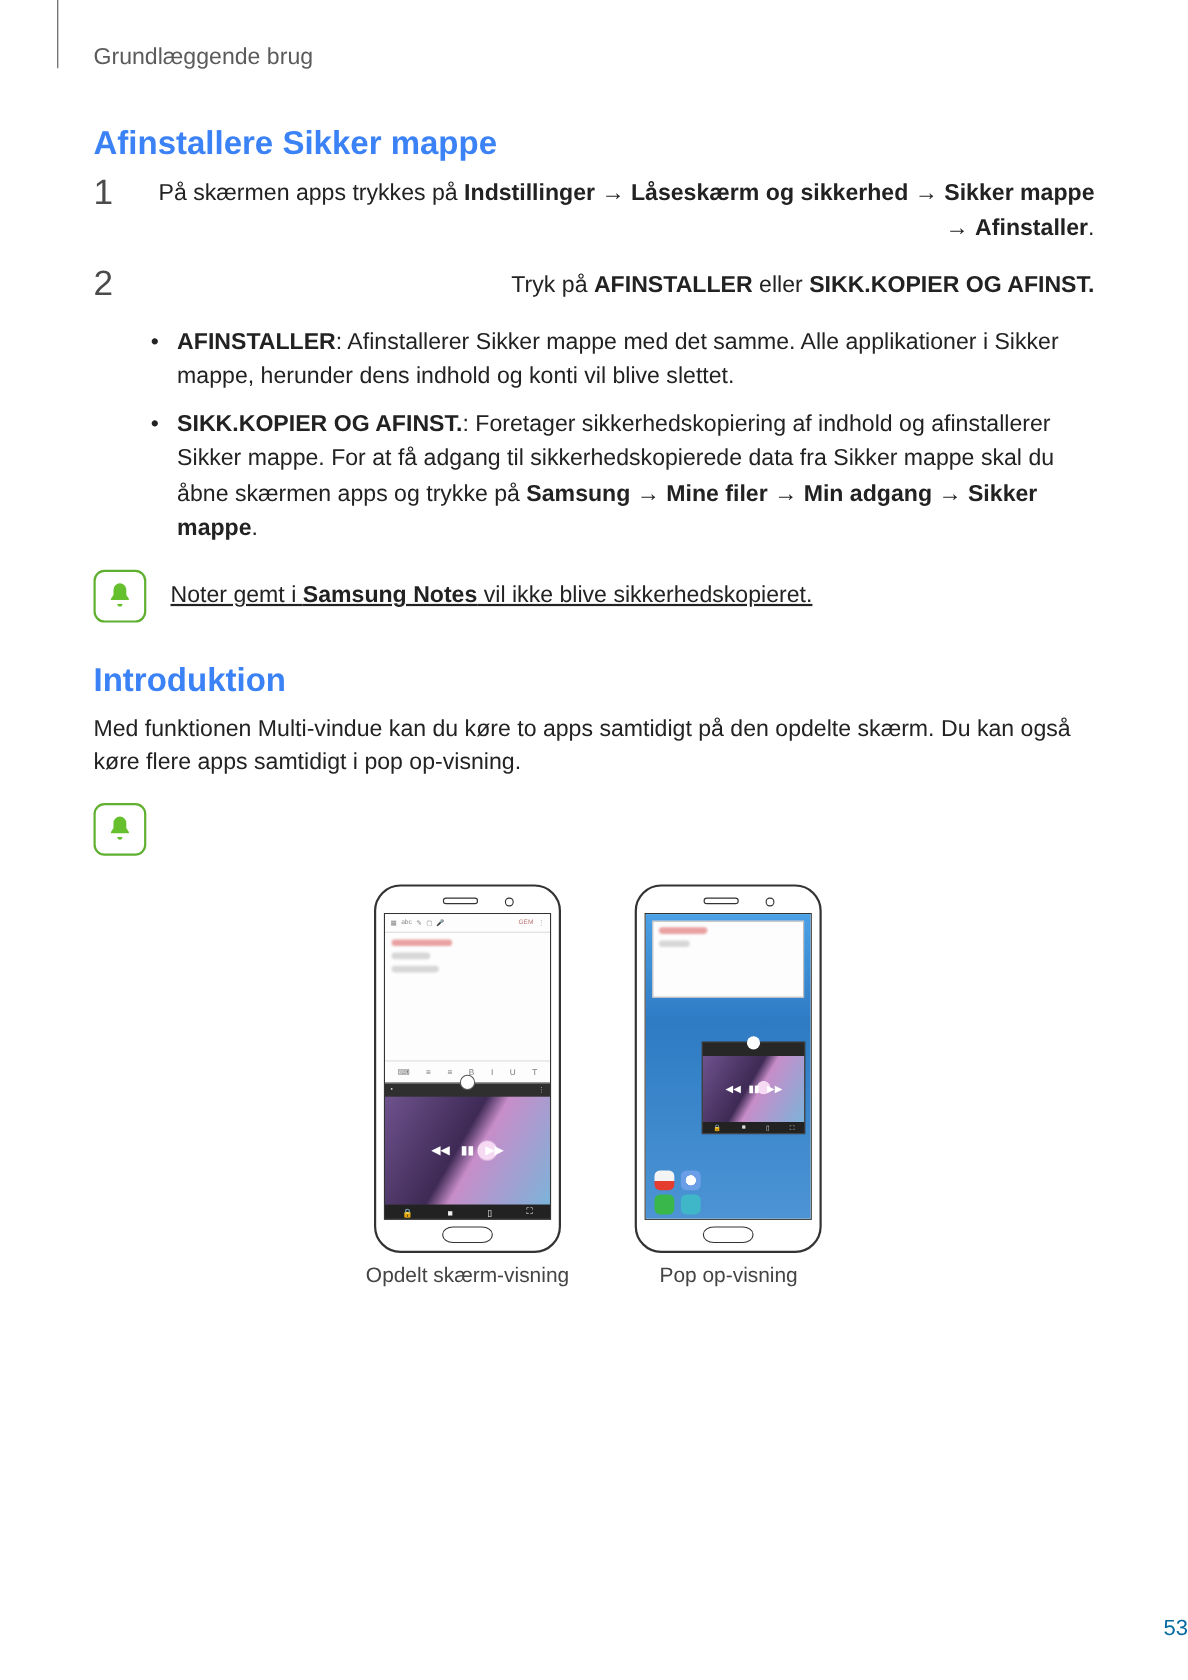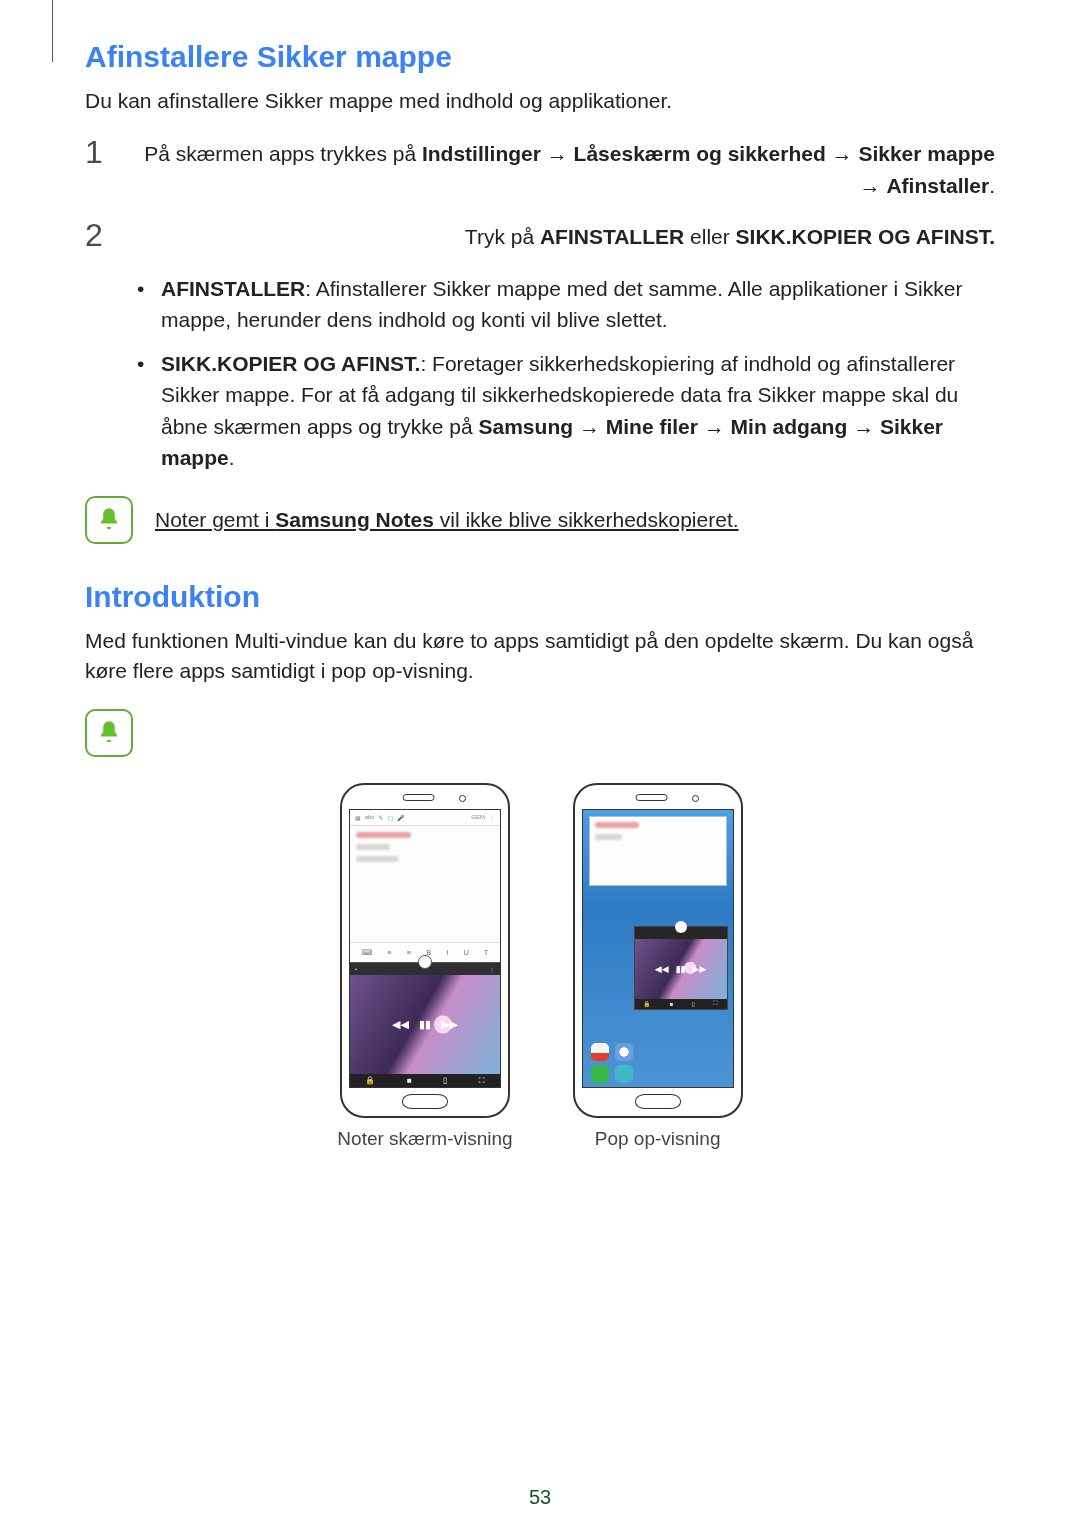--- a/index.html
+++ b/index.html
@@ -357,38 +357,38 @@
     position: absolute;
     bottom: 4px;
     left: 8px;
     display: flex;
     gap: 6px;
   }
   .ic-phone { background: #39b74a; }
   .ic-msg { background: #3fb7c9; }
   .page-num {
     position: absolute;
-    bottom: 18px;
+    bottom: 35px;
     left: 0;
     right: 0;
-    text-align: center;
+    text-align: right;
     font-size: 20px;
-    color: #14532d;
+    color: #0369a1;
   }
   .arrow { display:inline-block; }
 </style>
 </head>
 <body>
 
 <div class="page">
   <div class="side-rule"></div>
 
+  <div class="breadcrumb">Grundlæggende brug</div>
 
   <h2 class="coral-heading">Afinstallere Sikker mappe</h2>
-  <p class="body-text">Du kan afinstallere Sikker mappe med indhold og applikationer.</p>
 
   <div class="num-step">
     <div class="num">1</div>
     <div class="step-text">
       <span>På skærmen apps trykkes på </span>
       <span class="bold">Indstillinger</span>
       <span class="arrow">→</span>
       <span class="bold">Låseskærm og sikkerhed</span>
       <span class="arrow">→</span>
       <span class="bold">Sikker mappe</span>
@@ -499,21 +499,21 @@
             <div class="p1-nav">
               <span>🔒</span>
               <span>■</span>
               <span>▯</span>
               <span>⛶</span>
             </div>
           </div>
         </div>
         <div class="home-btn"></div>
       </div>
-      <div class="caption">Noter skærm-visning</div>
+      <div class="caption">Opdelt skærm-visning</div>
     </div>
 
     <div class="phone-col">
       <div class="phone-frame">
         <div class="speaker"></div>
           <div class="front-cam"></div>
         <div class="screen">
           <div class="p2-wall"></div>
           <div class="p2-notecard">
             <div class="blur-line blur-pink" style="width:35%;"></div>

